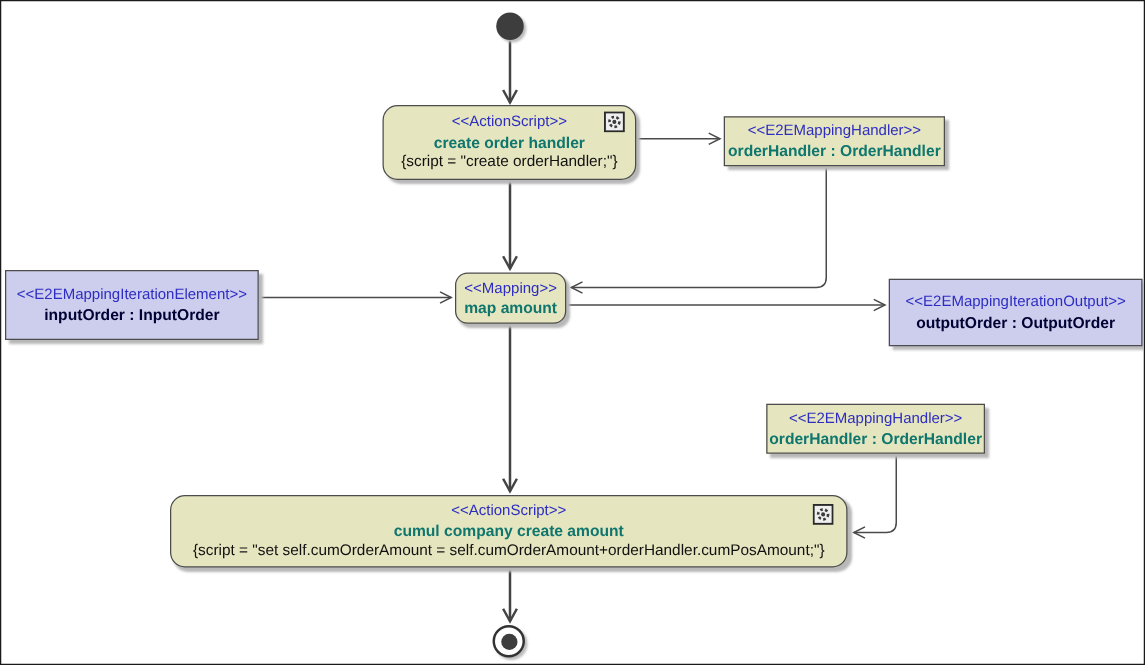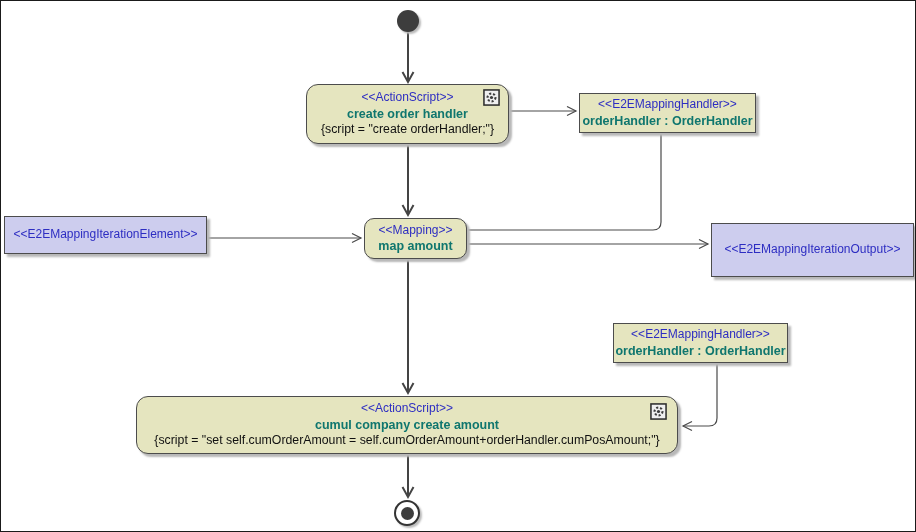--- a/index.html
+++ b/index.html
@@ -30,22 +30,22 @@
   }
   .final-node{
     position:absolute;left:393px;top:499px;width:26px;height:26px;border-radius:50%;
     background:#fff;border:2px solid #333;box-sizing:border-box;
     box-shadow:2px 2px 2px #bbb;display:flex;align-items:center;justify-content:center;
   }
   .final-dot{width:13px;height:13px;border-radius:50%;background:#3d3d3d;}
   
   #n-create{left:305px;top:83px;width:203px;height:60px;}
   #n-ohtop{left:578px;top:92px;width:177px;height:40px;}
-  #n-input{left:3px;top:215px;width:203px;height:38px;}
-  #n-map{left:363px;top:217px;width:103px;height:41px;border-radius:10px;}
+  #n-input{left:3px;top:215px;width:203px;height:56px;}
+  #n-map{left:363px;top:217px;width:89px;height:41px;border-radius:10px;}
   #n-output{left:710px;top:222px;width:203px;height:54px;}
   #n-ohbot{left:612px;top:322px;width:175px;height:40px;}
   #n-cumul{left:135px;top:395px;width:542px;height:58px;}
   #n-cumul .gear{top:6px;right:10px;}
 </style>
 </head>
 <body>
 
 <div class="canvas">
 
@@ -84,29 +84,31 @@
     <div class="script">{script = "create orderHandler;"}</div>
   </div>
 
   <div class="node handler" id="n-ohtop">
     <div class="stereo">&lt;&lt;E2EMappingHandler&gt;&gt;</div>
     <div class="nname">orderHandler : OrderHandler</div>
   </div>
 
   <div class="node object" id="n-input">
     <div class="stereo">&lt;&lt;E2EMappingIterationElement&gt;&gt;</div>
+    <div class="nname">inputOrder : InputOrder</div>
   </div>
 
   <div class="node action" id="n-map">
     <div class="stereo">&lt;&lt;Mapping&gt;&gt;</div>
     <div class="nname">map amount</div>
   </div>
 
   <div class="node object" id="n-output">
     <div class="stereo">&lt;&lt;E2EMappingIterationOutput&gt;&gt;</div>
+    <div class="nname">outputOrder : OutputOrder</div>
   </div>
 
   <div class="node handler" id="n-ohbot">
     <div class="stereo">&lt;&lt;E2EMappingHandler&gt;&gt;</div>
     <div class="nname">orderHandler : OrderHandler</div>
   </div>
 
   <div class="node action" id="n-cumul">
     <span class="gear">
       <svg viewBox="0 0 18 18" width="17" height="17">

